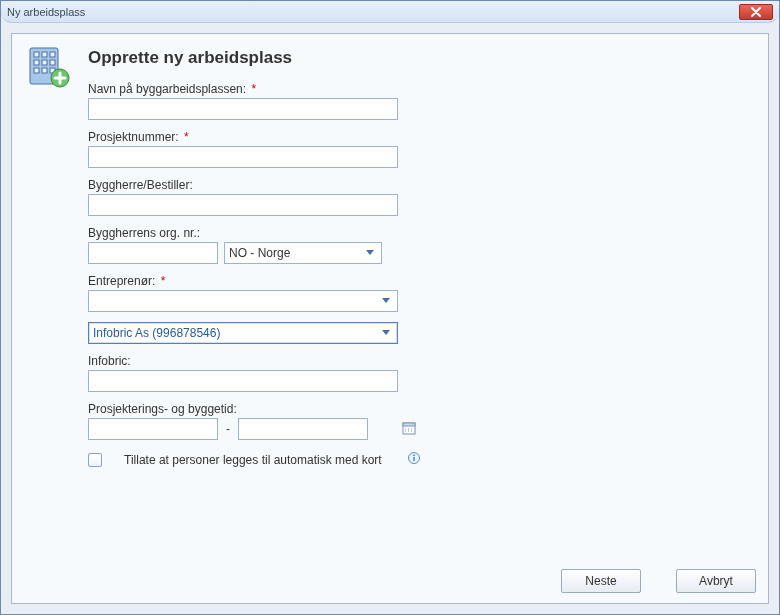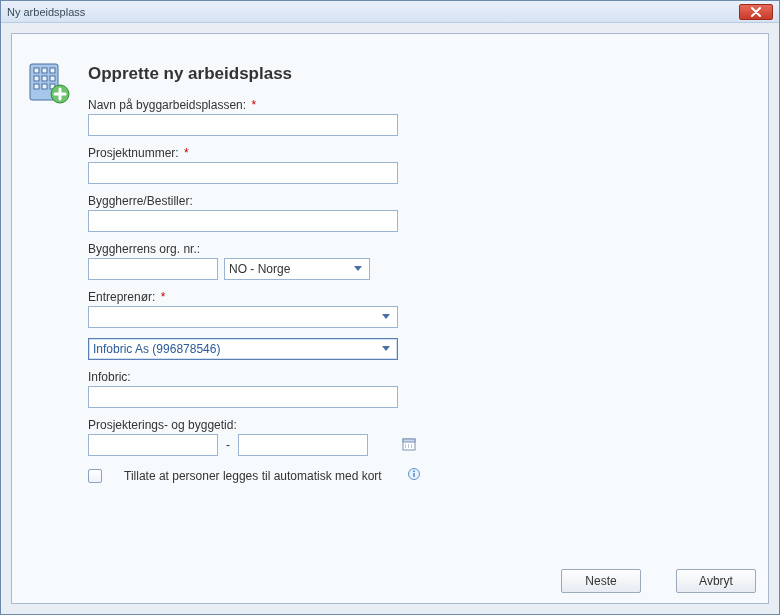--- a/index.html
+++ b/index.html
@@ -19,20 +19,21 @@
     flex-direction: column;
   }
   .titlebar {
     height: 22px;
     background: linear-gradient(#e8f0fa, #d6e3f3);
     border-bottom: 1px solid #b9cbe0;
     display: flex;
     align-items: center;
     padding: 0 6px;
     justify-content: space-between;
+    border-radius: 11px;
   }
   .titlebar-text {
     font-size: 11px;
     color: #3a4a5a;
   }
   .close-btn {
     width: 34px;
     height: 16px;
     background: linear-gradient(#e86a5a, #c83a2a);
     border: 1px solid #9a2a1a;
@@ -47,21 +48,21 @@
     flex: 1;
     padding: 10px;
     display: flex;
     flex-direction: column;
   }
   .panel {
     flex: 1;
     border: 1px solid #a9b8cc;
     background: #f7fafd;
     position: relative;
-    padding: 24px 12px 48px 12px;
+    padding: 8px 12px 48px 12px;
   }
   .header-row {
     display: flex;
     align-items: flex-start;
     gap: 16px;
   }
   .building-icon {
     flex: 0 0 auto;
   }
   .form-col {
@@ -228,21 +229,21 @@
 
           <div class="field">
             <label class="field-label">Byggherre/Bestiller:</label>
             <input type="text" class="txt" value="" style="">
           </div>
 
           <div class="field">
             <label class="field-label">Byggherrens org. nr.:</label>
             <div class="row-inline">
               <input type="text" class="txt" style="width: 130px;" value="">
-              <div class="select-box" style="width:146px">
+              <div class="select-box" style="width:158px">
                 <span>NO - Norge</span>
                 <span class="arrow">
                   <svg width="8" height="6">
                       <path d="M0 0 L8 0 L4 5 Z" fill="#4a6fa0"></path>
                     </svg>
                 </span>
               </div>
             </div>
           </div>
 

